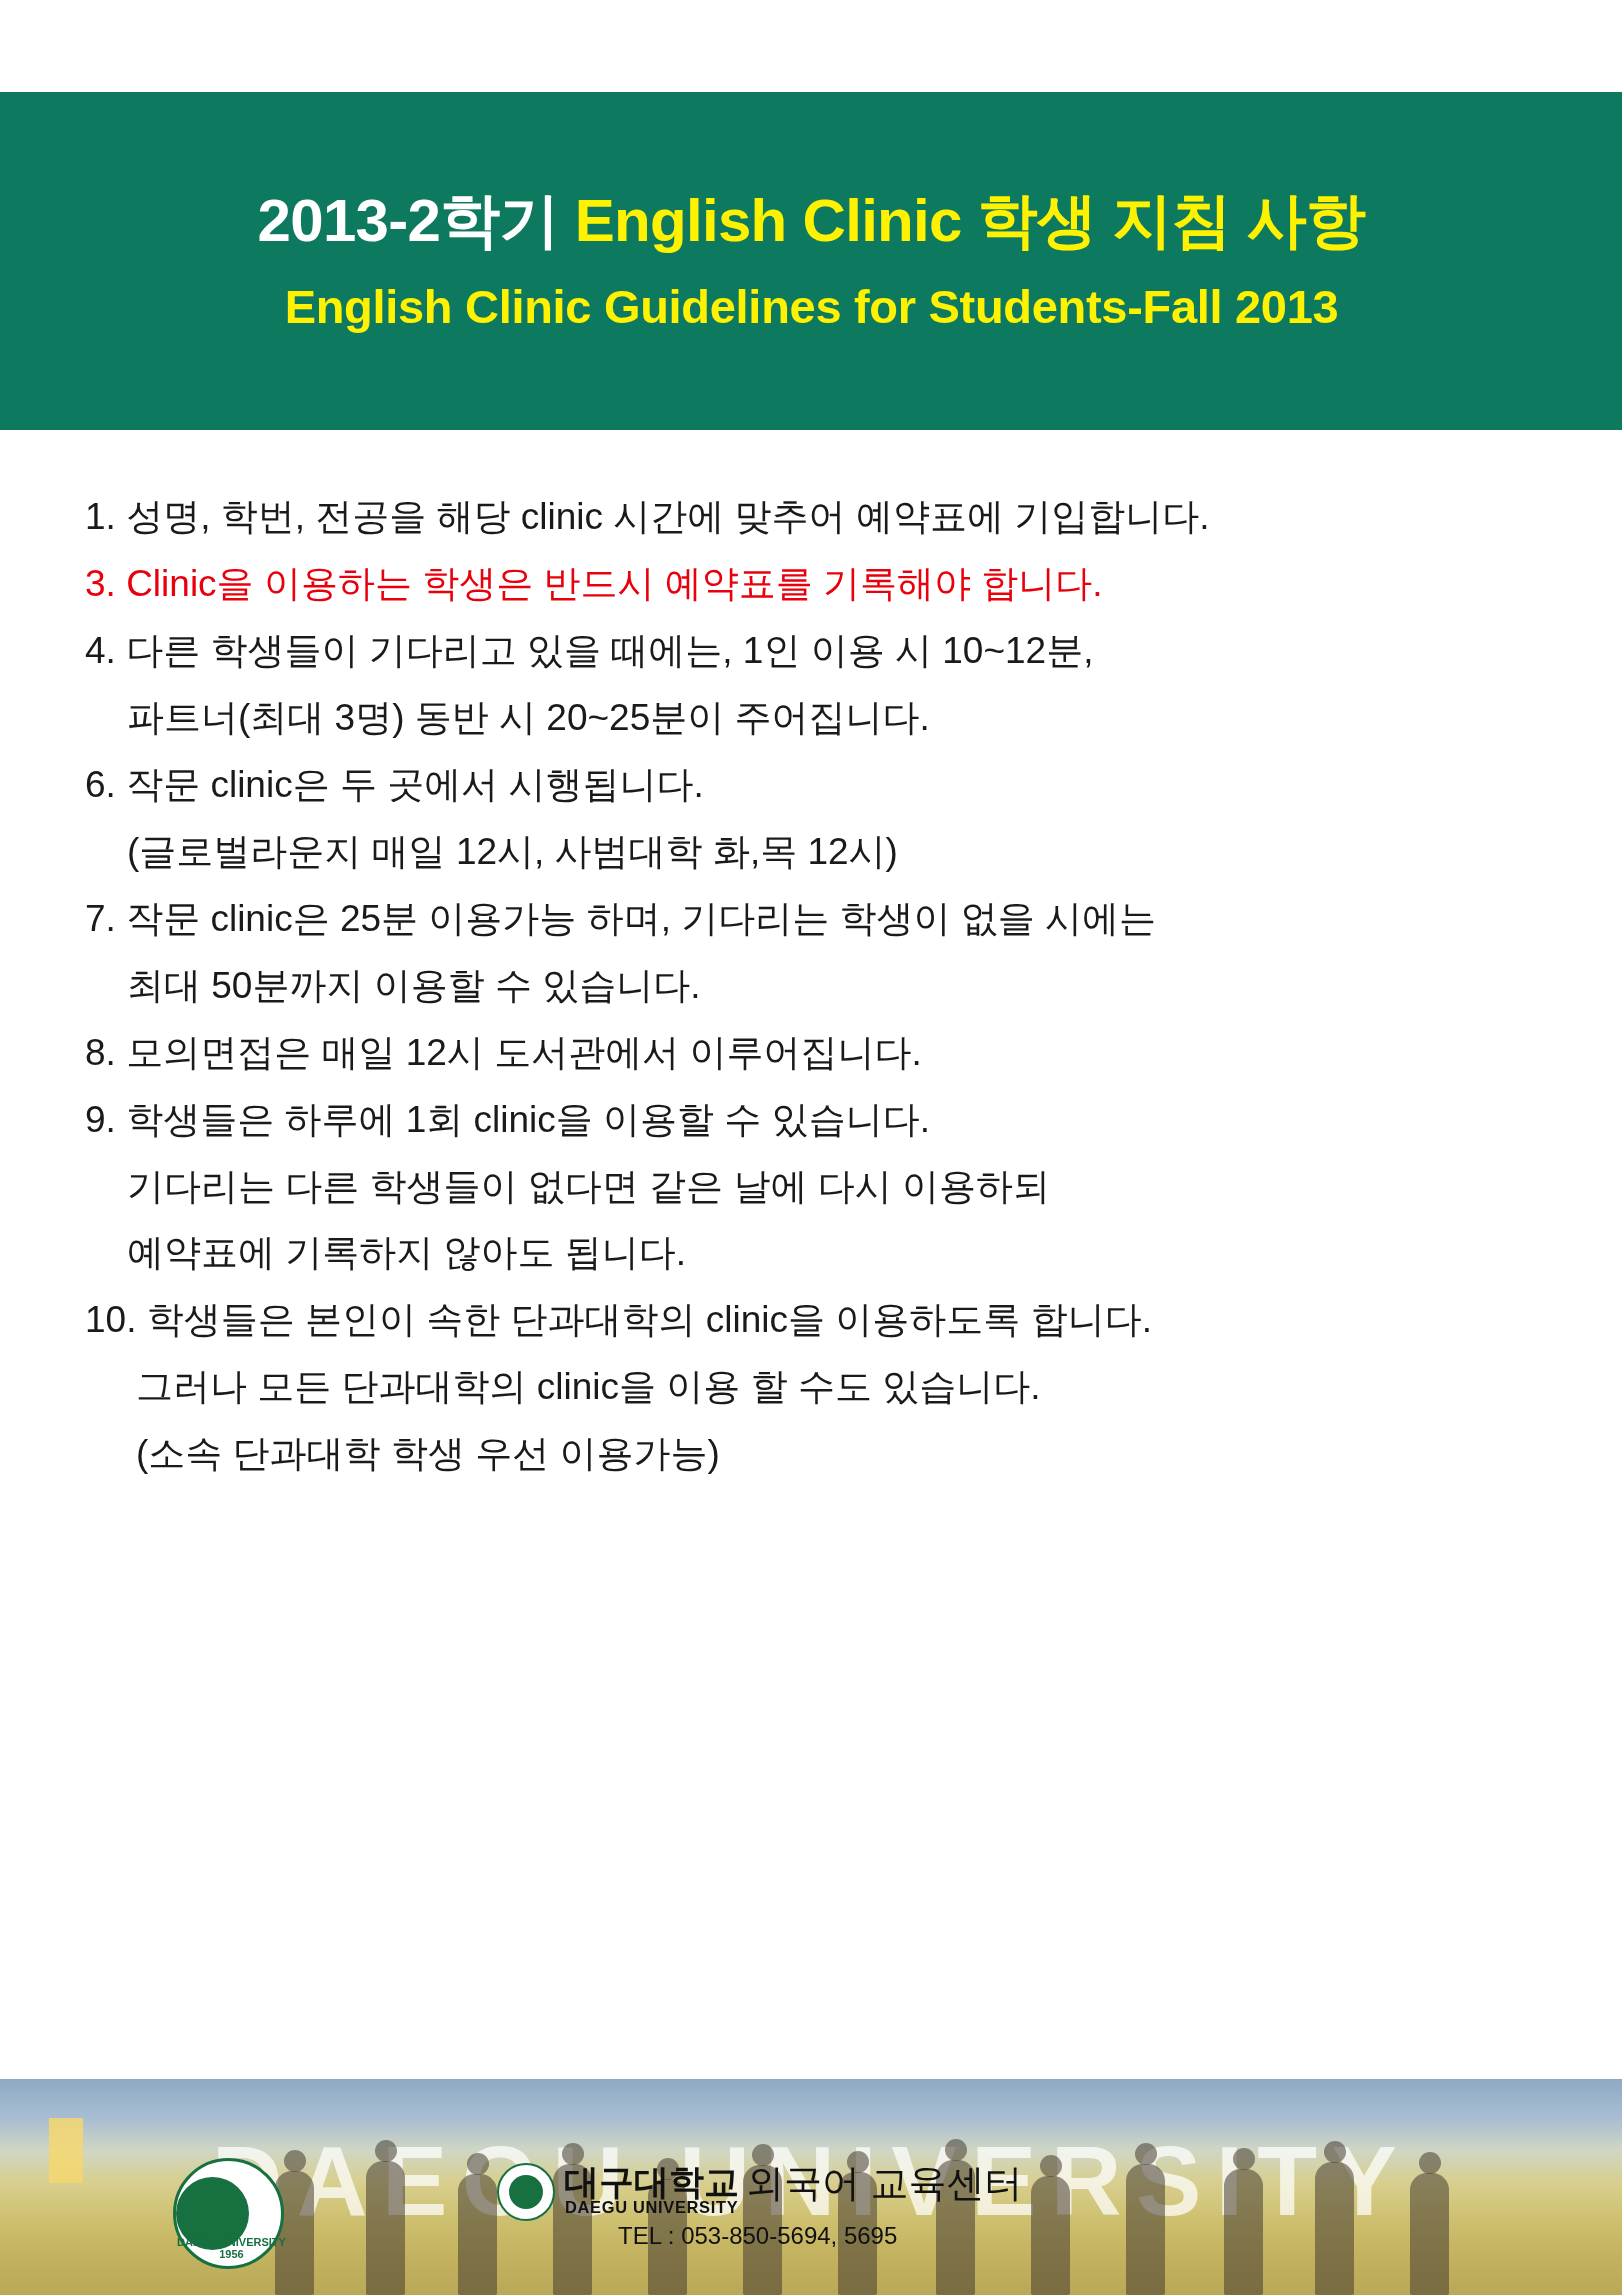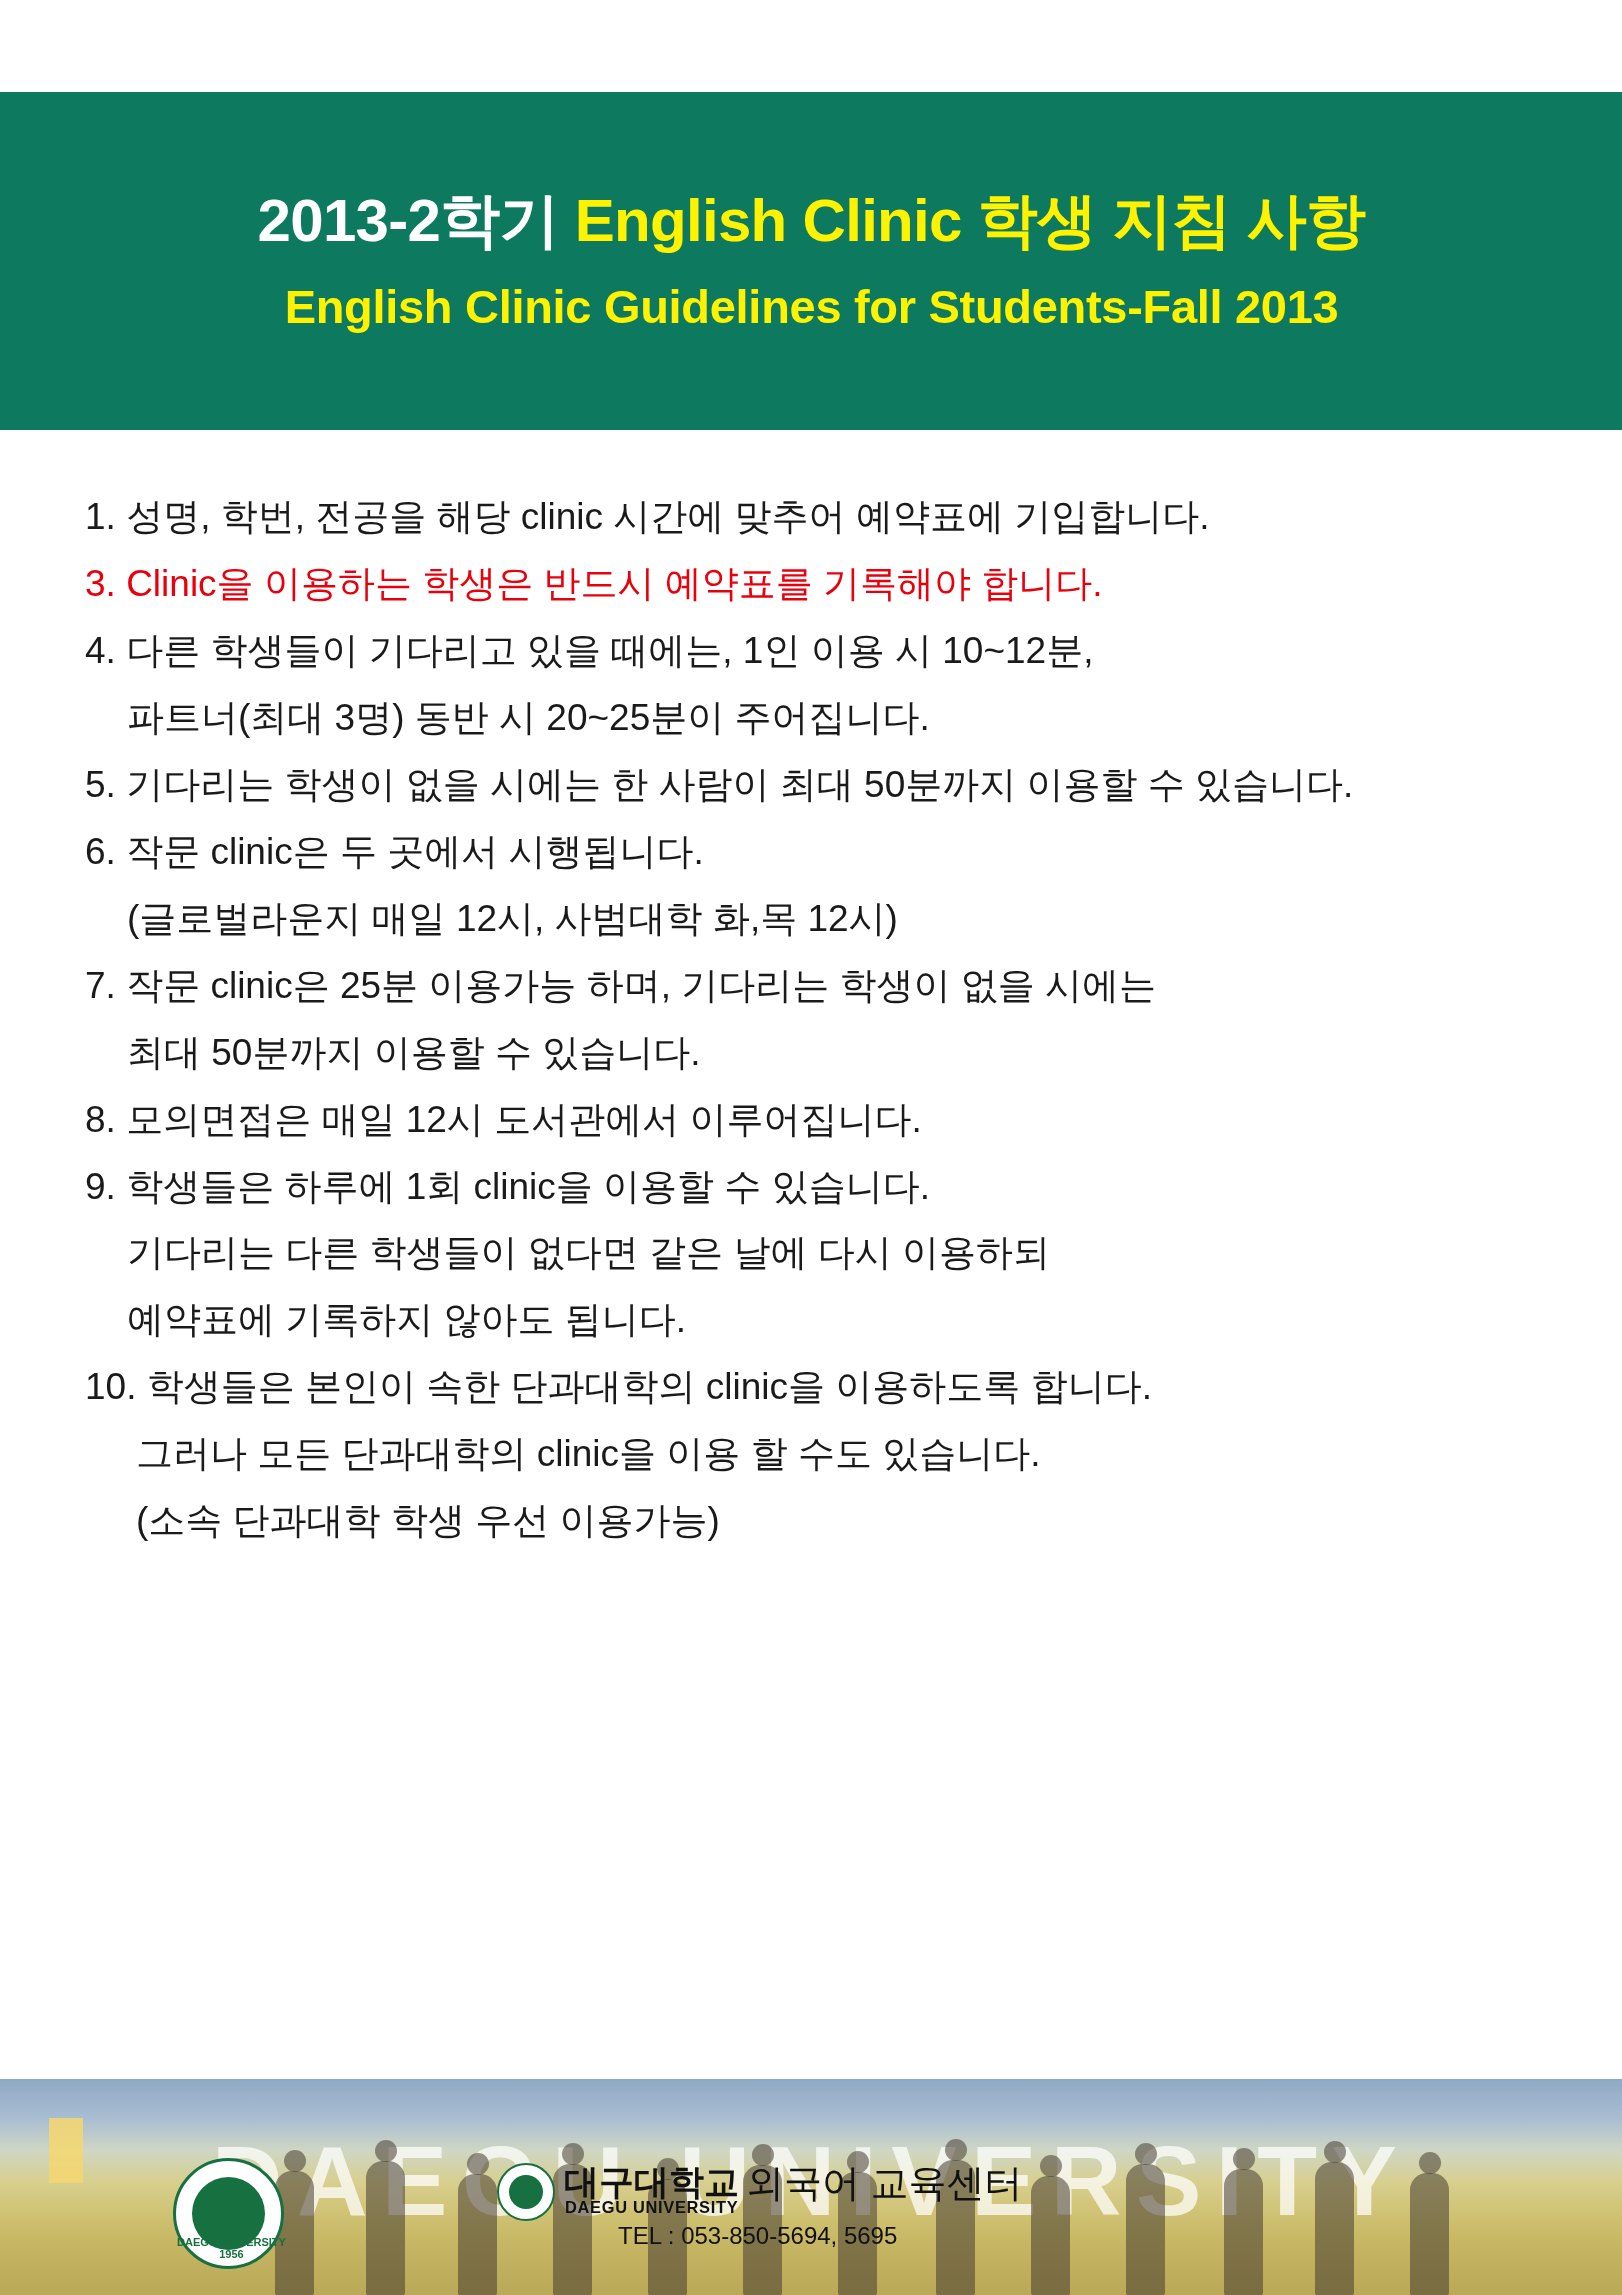--- a/index.html
+++ b/index.html
@@ -156,21 +156,21 @@
     position: absolute;
     left: 173px;
     top: 79px;
     width: 111px;
     height: 111px;
     border-radius: 50%;
     border: 3.3px solid #17703f;
     background: #ffffff;
     display: flex;
     align-items: center;
-    justify-content: center;
+    justify-content: flex-start;
     box-sizing: border-box;
   }
   .seal-inner {
     width: 73px;
     height: 73px;
     border-radius: 50%;
     background: #17703f;
   }
   .seal-text {
     position: absolute;
@@ -255,21 +255,20 @@
     <span class="white">2013-2학기 </span><span class="yellow">English Clinic 학생 지침 사항</span>
   </div>
   <div class="title-en">English Clinic Guidelines for Students-Fall 2013</div>
 </div>
 
 <div class="content">
   <div class="item">1. 성명, 학번, 전공을 해당 clinic 시간에 맞추어 예약표에 기입합니다.</div>
   <div class="item red">3. Clinic을 이용하는 학생은 반드시 예약표를 기록해야 합니다.</div>
   <div class="item">4. 다른 학생들이 기다리고 있을 때에는, 1인 이용 시 10~12분,</div>
   <div class="sub">파트너(최대 3명) 동반 시 20~25분이 주어집니다.</div>
-  <div class="item">5. 기다리는 학생이 없을 시에는 한 사람이 최대 50분까지 이용할 수 있습니다.</div>
   <div class="item">6. 작문 clinic은 두 곳에서 시행됩니다.</div>
   <div class="sub">(글로벌라운지 매일 12시, 사범대학 화,목 12시)</div>
   <div class="item">7. 작문 clinic은 25분 이용가능 하며, 기다리는 학생이 없을 시에는</div>
   <div class="sub">최대 50분까지 이용할 수 있습니다.</div>
   <div class="item">8. 모의면접은 매일 12시 도서관에서 이루어집니다.</div>
   <div class="item">9. 학생들은 하루에 1회 clinic을 이용할 수 있습니다.</div>
   <div class="sub">기다리는 다른 학생들이 없다면 같은 날에 다시 이용하되</div>
   <div class="sub">예약표에 기록하지 않아도 됩니다.</div>
   <div class="item">10. 학생들은 본인이 속한 단과대학의 clinic을 이용하도록 합니다.</div>
   <div class="sub sub2">그러나 모든 단과대학의 clinic을 이용 할 수도 있습니다.</div>

